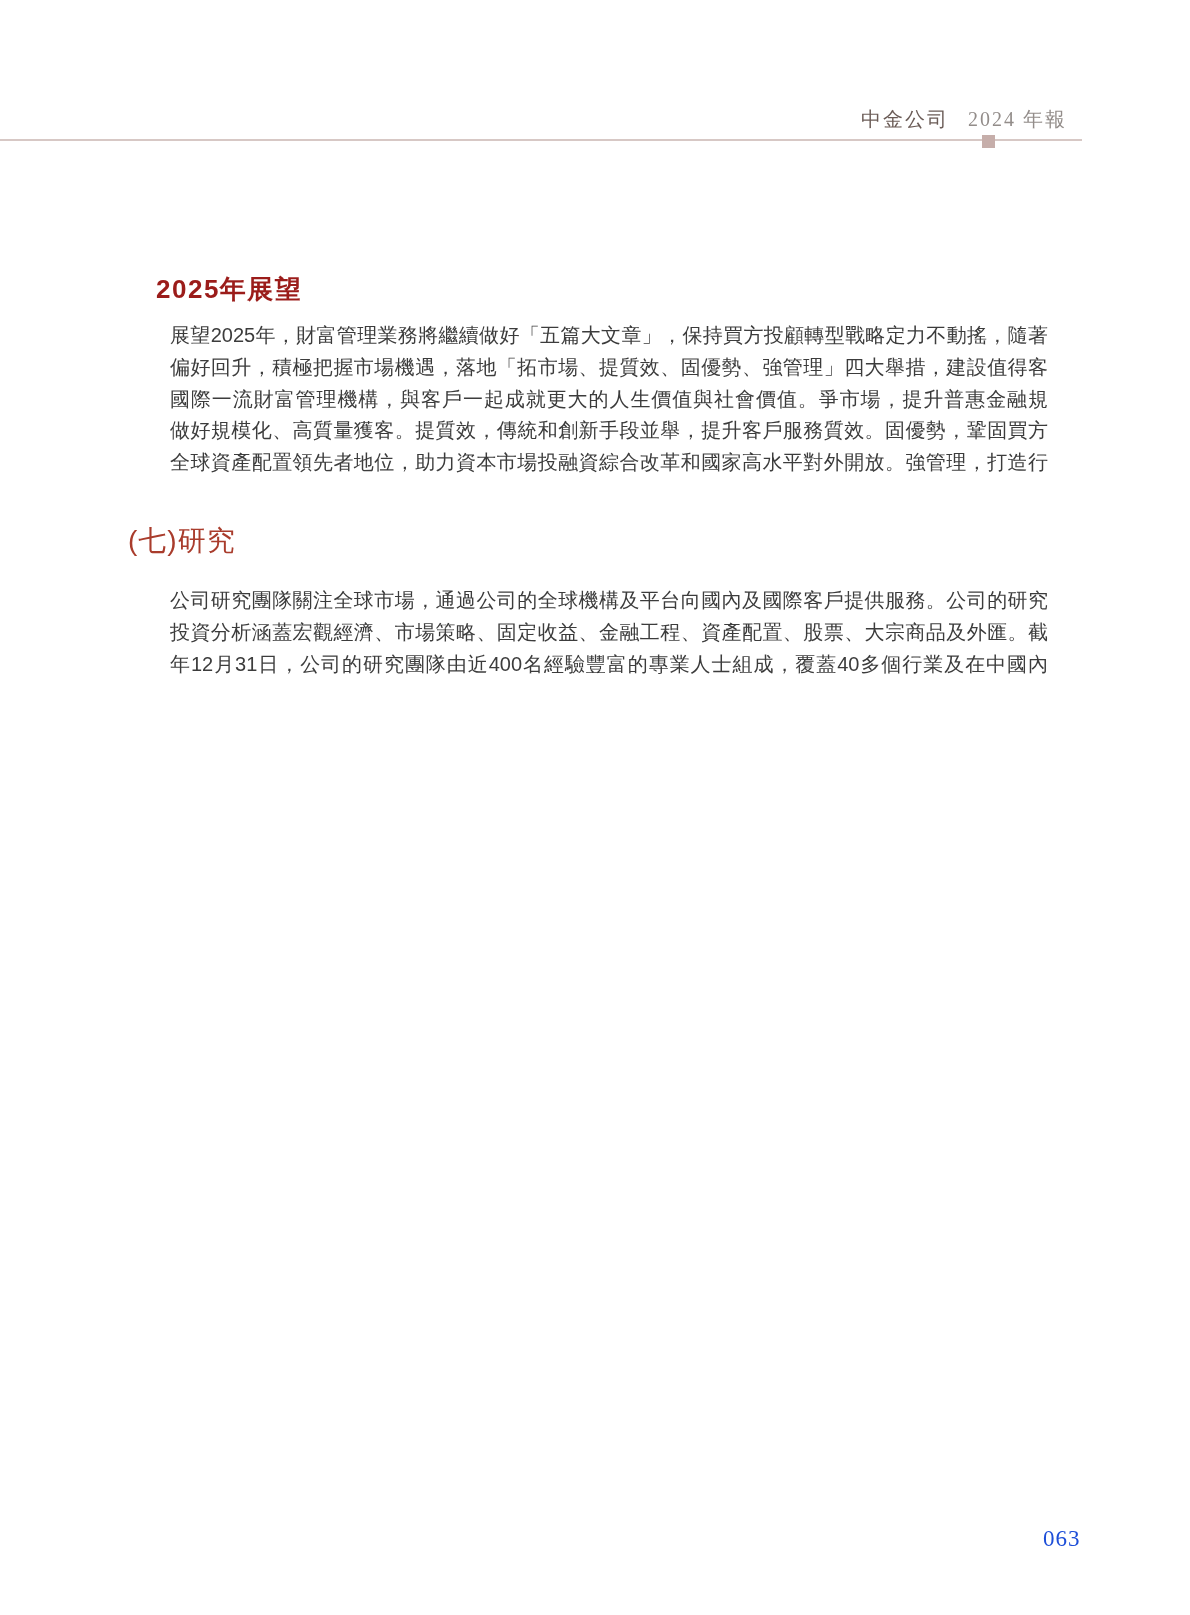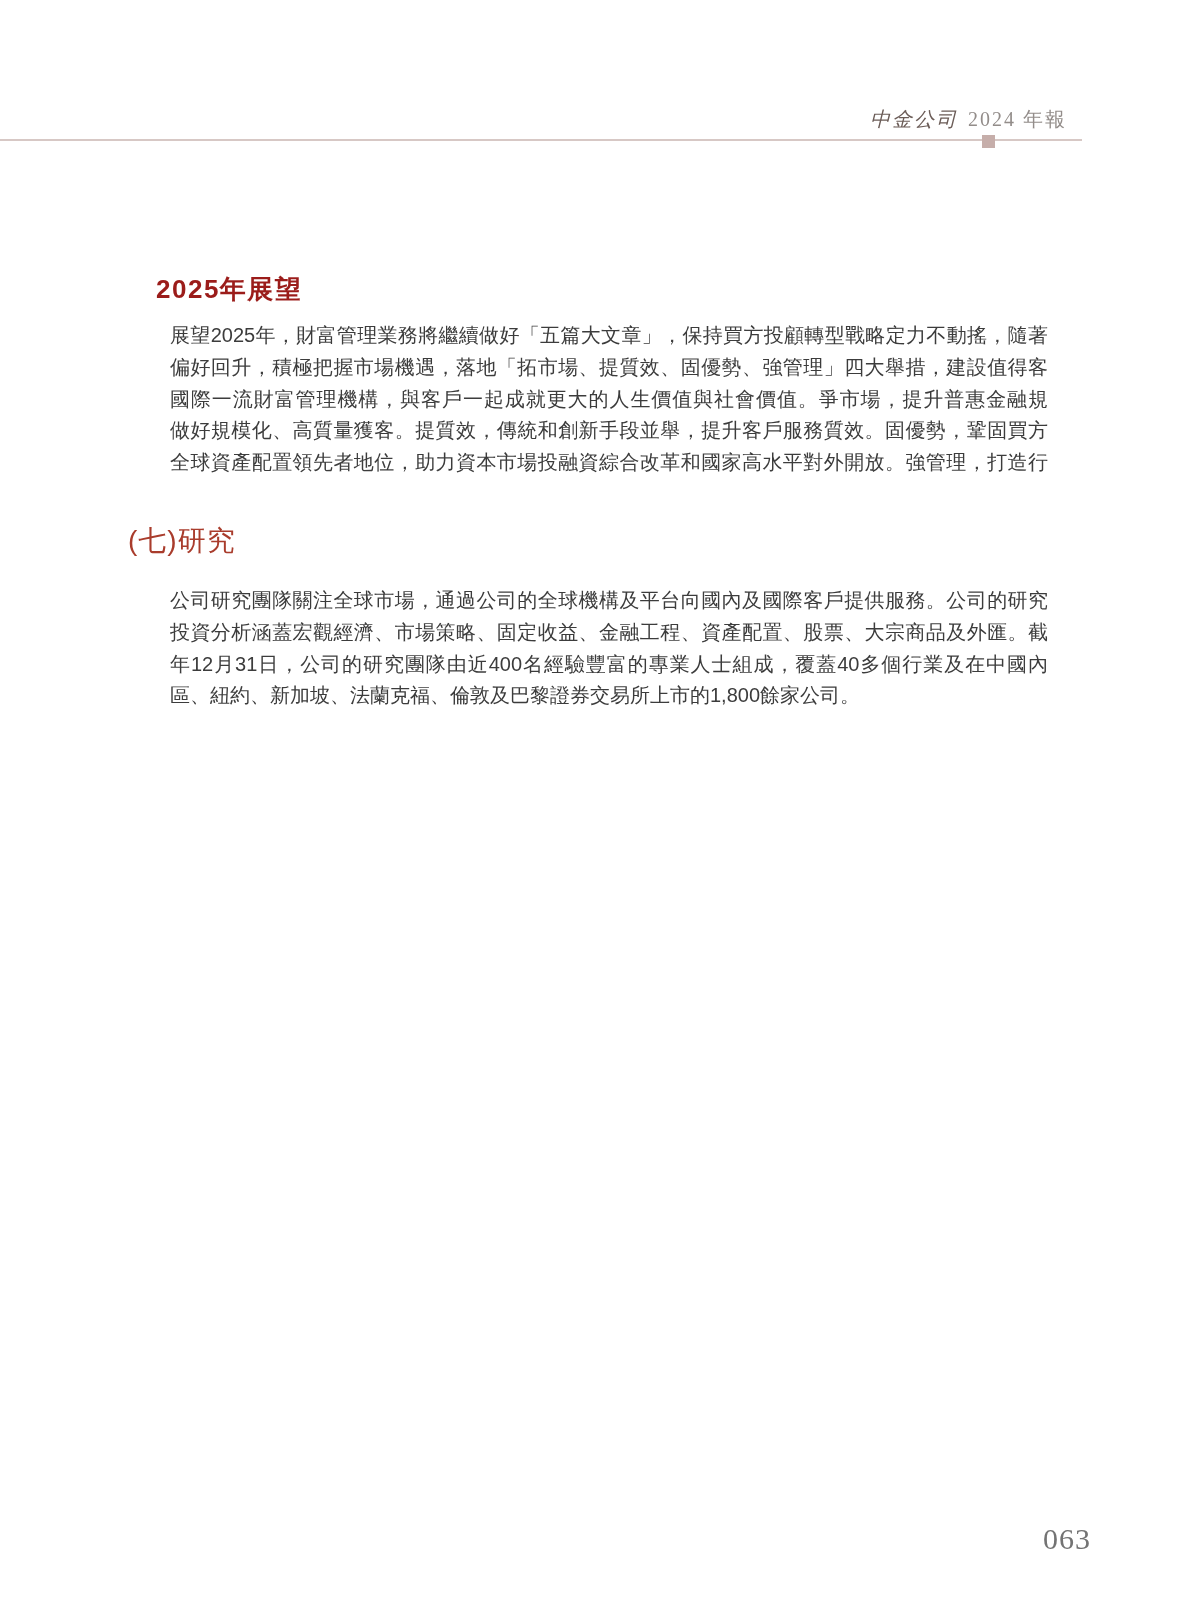--- a/index.html
+++ b/index.html
@@ -22,22 +22,22 @@
     top: 106px;
     left: 0;
     width: 1067px;
     text-align: right;
     font-family: "Liberation Serif", "DejaVu Serif", serif;
     font-size: 20px;
     line-height: 26px;
     letter-spacing: 2px;
     white-space: nowrap;
   }
-  .header-company { color: #6b5c57; font-style: italic; }
-  .header-edition { color: #938d8a; margin-left: 10px; }
+  .header-company { color: #6b5c57; }
+  .header-edition { color: #938d8a; margin-left: 19px; }
   .header-rule {
     position: absolute;
     top: 139px;
     left: 0;
     width: 1082px;
     height: 2px;
     background: #d7c8c5;
   }
   .header-rule-marker {
     position: absolute;
@@ -100,24 +100,24 @@
   .tline:last-child {
     text-align-last: left;
   }
 
   
   .page-number {
     position: absolute;
     top: 1527px;
     left: 1043px;
     font-family: "Liberation Serif", "DejaVu Serif", serif;
-    font-size: 30px;
+    font-size: 23px;
     line-height: 24px;
     letter-spacing: 1px;
-    color: #737373;
+    color: #1d4ed8;
   }
 </style>
 </head>
 <body>
 
 <div class="page">
 
   <div class="header-text">
     <span class="header-company">中金公司</span><span class="header-edition">2024 年報</span>
   </div>
@@ -133,18 +133,17 @@
       <div class="tline">做好規模化、高質量獲客。提質效，傳統和創新手段並舉，提升客戶服務質效。固優勢，鞏固買方投顧和</div>
       <div class="tline">全球資產配置領先者地位，助力資本市場投融資綜合改革和國家高水平對外開放。強管理，打造行業一流</div>
     </div>
 
   <div class="research-heading">(七)研究</div>
 
   <div class="research-paragraph body-text">
       <div class="tline">公司研究團隊關注全球市場，通過公司的全球機構及平台向國內及國際客戶提供服務。公司的研究產品及</div>
       <div class="tline">投資分析涵蓋宏觀經濟、市場策略、固定收益、金融工程、資產配置、股票、大宗商品及外匯。截至2024</div>
       <div class="tline">年12月31日，公司的研究團隊由近400名經驗豐富的專業人士組成，覆蓋40多個行業及在中國內地、香港特</div>
-      <div class="tline">區、紐約、新加坡、法蘭克福、倫敦及巴黎證券交易所上市的1,800餘家公司。</div>
     </div>
 
   <div class="page-number">063</div>
 
 </div>
 
 </body></html>

